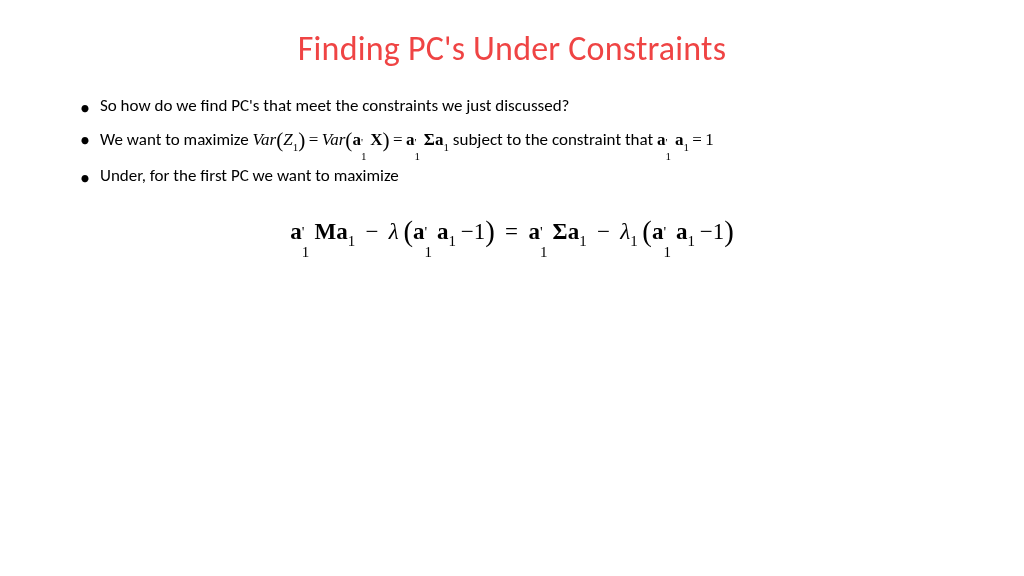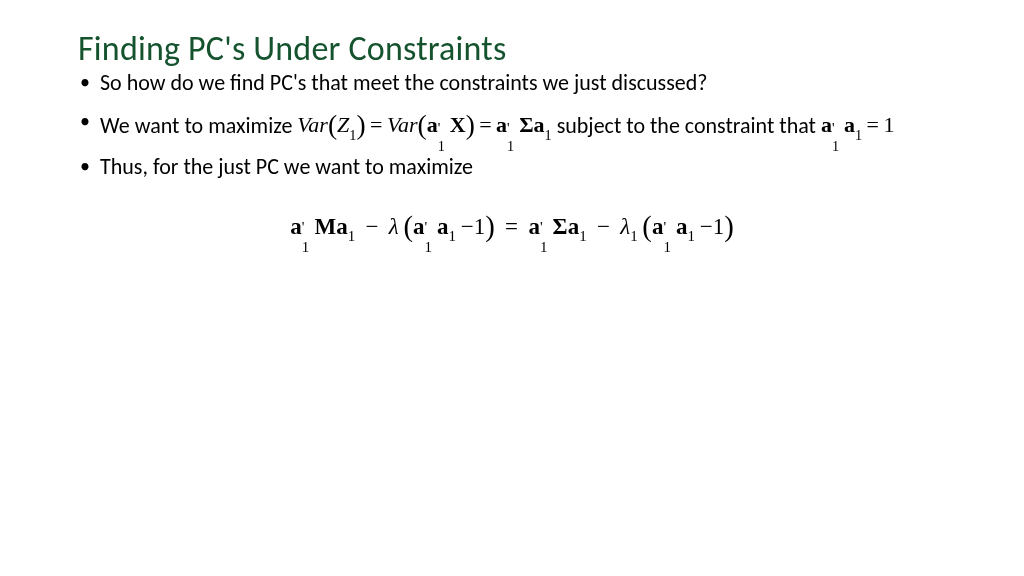--- a/index.html
+++ b/index.html
@@ -12,30 +12,31 @@
       overflow: hidden;
     }
     .slide {
       width: 100%;
       height: 100%;
       padding: 28px 78px 0 78px;
     }
     .title {
       font-size: 34px;
       font-weight: 400;
-      text-align: left;
-      color: #14532d;
+      text-align: center;
+      color: #ef4444;
+      margin-bottom: 26px;
       letter-spacing: 0.2px;
     }
     ul.content {
       list-style: none;
       margin-left: 2px;
     }
     ul.content > li {
-      font-size: 22px;
+      font-size: 17px;
       line-height: 1.3;
       margin-bottom: 10px;
       position: relative;
       padding-left: 20px;
     }
     ul.content > li::before {
       content: "•";
       position: absolute;
       left: 0;
       top: 0;
@@ -76,21 +77,21 @@
     <li>
       <span>So how do we find PC's that meet the constraints we just discussed?</span>
     </li>
 
     <li>
       <span>We want to maximize </span><span class="math"><span>Var</span><span class="lparen">(</span><span>Z</span><sub>1</sub><span class="rparen">)</span> <span class="rm">=</span> <span>Var</span><span class="lparen">(</span><span class="bf">a</span><span class="subsup"><sup>'</sup><sub>1</sub></span><span class="bf">X</span><span class="rparen">)</span> <span class="rm">=</span> <span class="bf">a</span><span class="subsup"><sup>'</sup><sub>1</sub></span><span class="bf">Σ</span><span class="bf">a</span><sub>1</sub></span><span> subject to the constraint that  </span><span class="math"><span class="bf">a</span><span class="subsup"><sup>'</sup><sub>1</sub></span><span class="bf">a</span><sub>1</sub> <span class="rm">=</span> <span class="rm">1</span></span>
     </li>
 
 
     <li>
-      <span>Thus, for the just PC we want to maximize</span>
+      <span>Under, for the first PC we want to maximize</span>
     </li>
 
   </ul>
 
   <div class="display-eq math">
     <span class="bf">a</span><span class="subsup"><sup>'</sup><sub>1</sub></span><span class="bf">M</span><span class="bf">a</span><sub>1</sub>
      <span class="rm">−</span> 
     <span>λ</span> <span class="lparen">(</span><span class="bf">a</span><span class="subsup"><sup>'</sup><sub>1</sub></span><span class="bf">a</span><sub>1</sub> <span class="rm">−</span><span class="rm">1</span><span class="rparen">)</span>
      <span class="rm">=</span> 
     <span class="bf">a</span><span class="subsup"><sup>'</sup><sub>1</sub></span><span class="bf">Σ</span><span class="bf">a</span><sub>1</sub>

